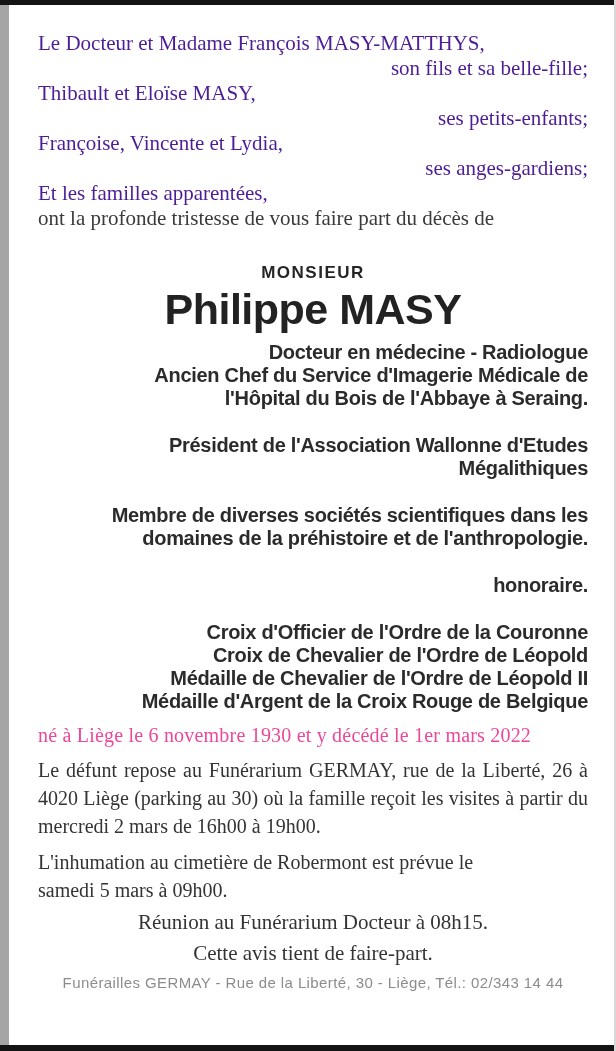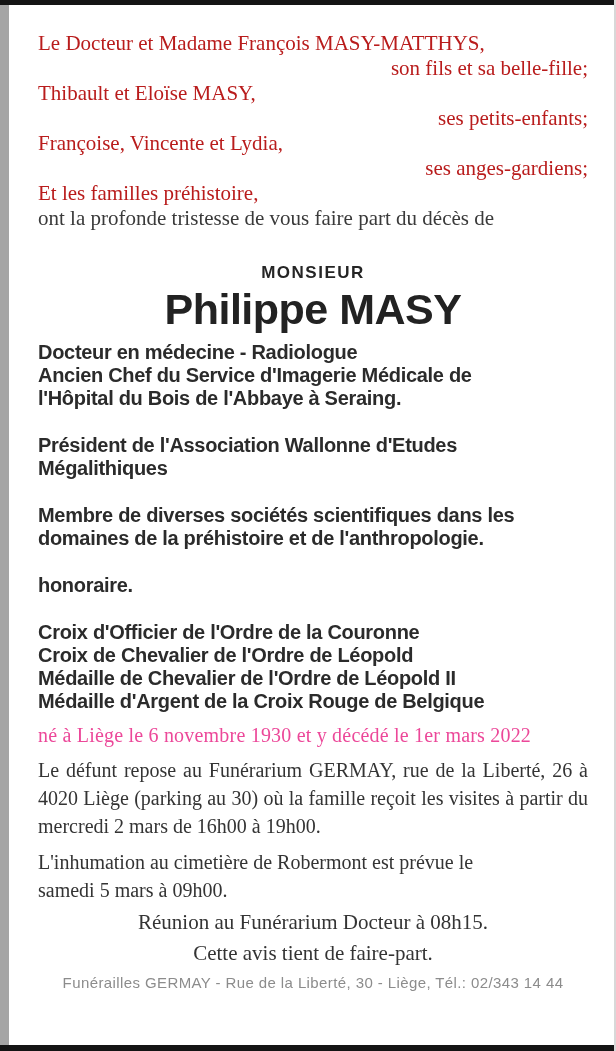--- a/index.html
+++ b/index.html
@@ -39,21 +39,21 @@
   .content {
     position: absolute;
     top: 5px; left: 9px; right: 2px; bottom: 6px;
     padding: 26px 24px 0 29px; 
     box-sizing: border-box;
   }
   
   .family {
     font-size: 21px;
     line-height: 25px;
-    color: #b91c1c;
+    color: #4c1d95;
   }
   .fam-line { white-space: nowrap; }
   .fam-line.left  { text-align: left; }
   .fam-line.right { text-align: right; }
   
   .intro {
     font-size: 21px;
     line-height: 25px;
     color: #3a3a3a;
     text-align: left;
@@ -72,21 +72,21 @@
   .deceased-name {
     text-align: center;
     font-weight: 700;
     font-size: 43px;
     line-height: 50px;
     letter-spacing: -0.5px;
     color: #222222;
   }
   
   .title-blocks { margin-top: 7px; }
-  .title-block { text-align: left; }
+  .title-block { text-align: right; }
   .title-block + .title-block { margin-top: 24px; }
   .title-line {
     font-family: "Liberation Sans", "DejaVu Sans", sans-serif;
     font-weight: 700;
     font-size: 20px;
     line-height: 23px;
     letter-spacing: -0.3px;
     color: #2b2b2b;
     white-space: nowrap;
   }
@@ -135,21 +135,21 @@
 
   <div class="content">
 
     <div class="family">
         <div class="fam-line left">Le Docteur et Madame François MASY-MATTHYS,</div>
         <div class="fam-line right">son fils et sa belle-fille;</div>
         <div class="fam-line left">Thibault et Eloïse MASY,</div>
         <div class="fam-line right">ses petits-enfants;</div>
         <div class="fam-line left">Françoise, Vincente et Lydia,</div>
         <div class="fam-line right">ses anges-gardiens;</div>
-        <div class="fam-line left">Et les familles préhistoire,</div>
+        <div class="fam-line left">Et les familles apparentées,</div>
       </div>
 
     <div class="intro">ont la profonde tristesse de vous faire part du décès de</div>
 
     <div class="honorific sans">MONSIEUR</div>
 
     <div class="deceased-name sans">Philippe MASY</div>
 
     <div class="title-blocks">
         <div class="title-block">

